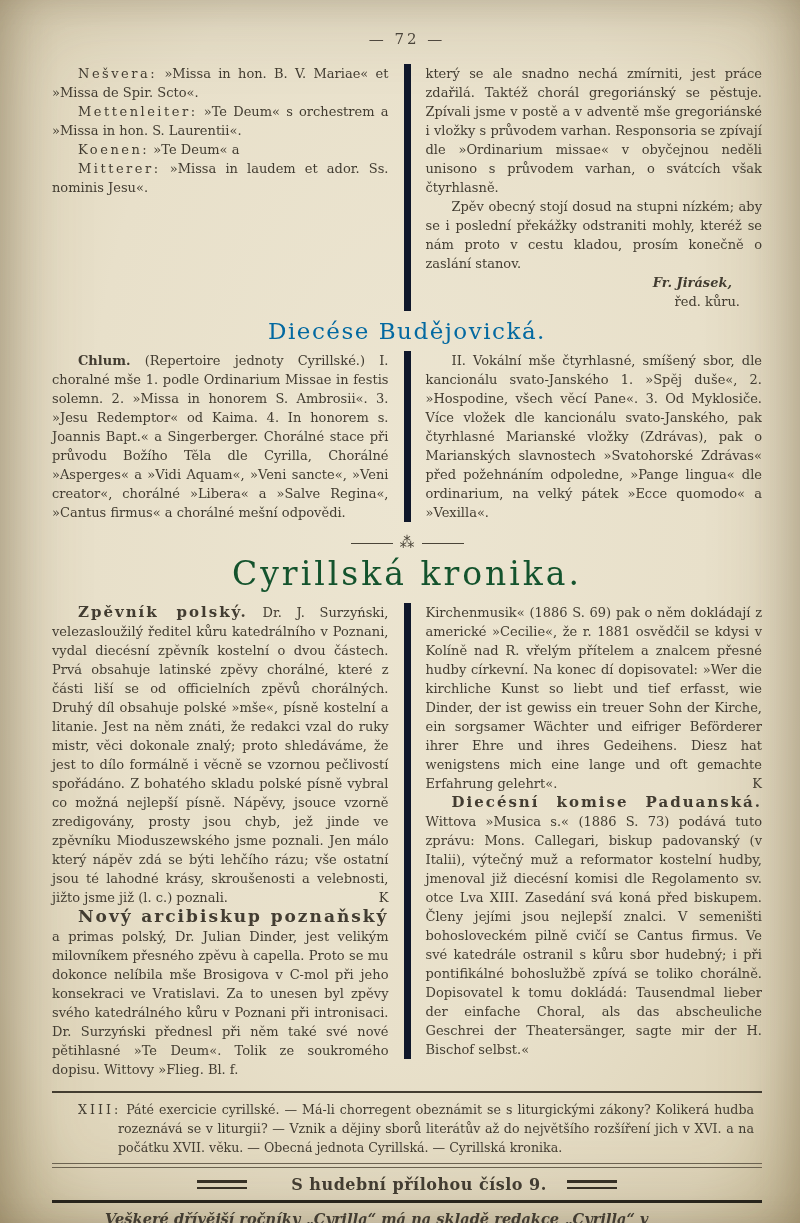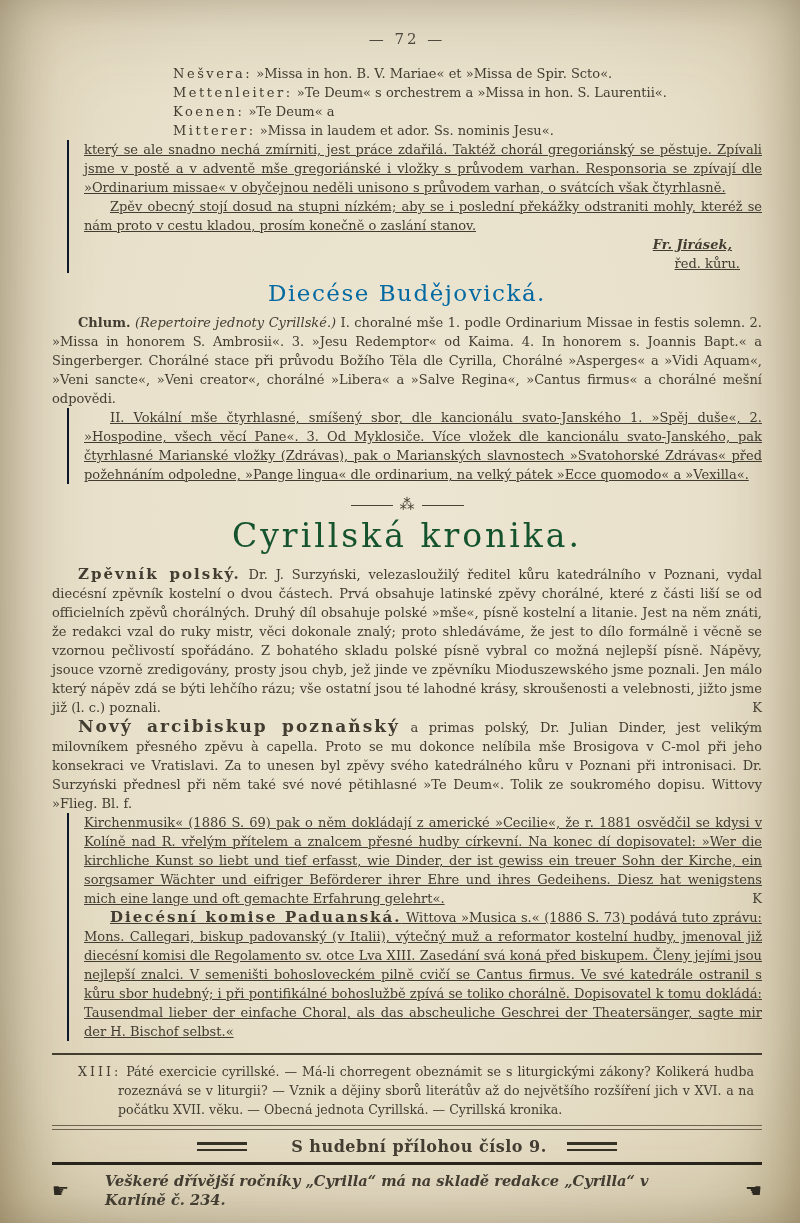--- a/index.html
+++ b/index.html
@@ -6,28 +6,28 @@
   body{
     width:800px;height:1223px;box-sizing:border-box;
     padding:30px 38px 0 52px;overflow:hidden;
     font-family:"DejaVu Serif", serif;
     color:#423c31;
     background:radial-gradient(ellipse at 50% 40%, #ece5d1 0%, #e8e0ca 55%, #ded4b9 85%, #cdc19f 100%);
     box-shadow: inset 0 0 90px rgba(95,75,40,.28), inset 30px 0 50px -25px rgba(80,60,30,.30), inset -25px 0 45px -22px rgba(80,60,30,.25);
     font-size:13px;line-height:19px;
   }
   .page-number{text-align:center;font-size:15px;letter-spacing:3px;margin-bottom:15px;color:#4a443a;}
-  .cols{display:flex;align-items:center;flex-direction:column;}
+  .cols{display:flex;align-items:flex-start;}
   .col{flex:1 1 0;min-width:0;}
-  .col-right{border-left:2px solid #0f172a;padding-left:15px;margin-left:15px;text-decoration:underline;}
+  .col-right{border-left:7px solid #0f172a;padding-left:15px;margin-left:15px;}
   p{margin:0;text-align:justify;text-indent:26px;}
   .noindent{text-indent:0;}
   .spaced{letter-spacing:2.5px;}
   .lead-bold{font-weight:bold;}
-  .ital{font-style:italic;}
+  .ital{}
   .sig-name{text-align:right;padding-right:30px;font-weight:bold;font-style:italic;text-indent:0;}
   .sig-role{text-align:right;padding-right:22px;text-indent:0;}
   .k-sig{float:right;}
   .h1{text-align:center;font-size:23px;line-height:26px;letter-spacing:1.5px;margin:7px 0 7px;color:#0369a1;}
   .ornament-row{text-align:center;margin:11px 0 2px;color:#4a4438;}
   .orn-line{display:inline-block;width:42px;border-top:1.5px solid #4a4438;vertical-align:middle;margin:0 7px;}
   .orn-glyph{font-family:"DejaVu Sans",sans-serif;font-size:15px;vertical-align:middle;}
   .h2{text-align:center;font-size:33px;line-height:38px;letter-spacing:3px;font-weight:normal;margin:2px 0 10px;color:#14532d;}
   .kron-lead1{font-weight:bold;letter-spacing:2px;font-size:15px;}
   .kron-lead2{font-weight:bold;letter-spacing:2px;font-size:17px;}

